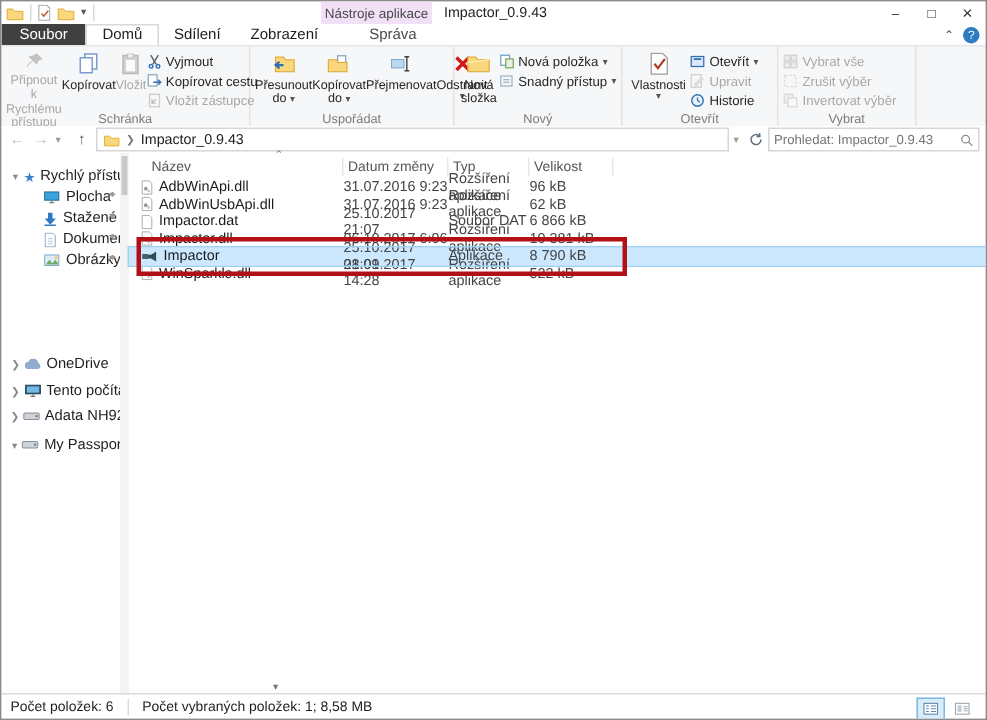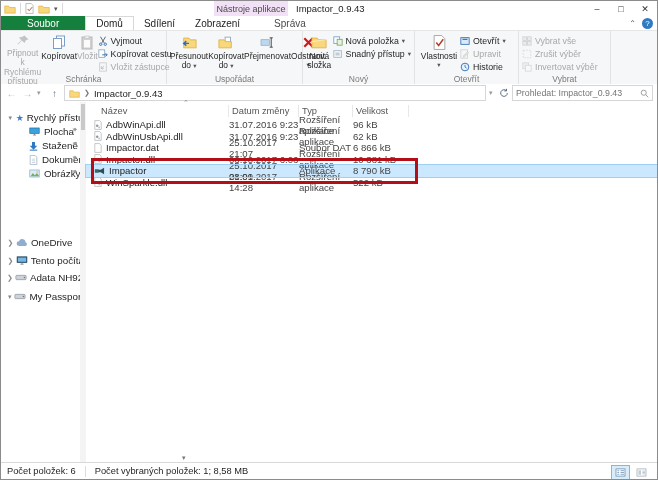--- a/index.html
+++ b/index.html
@@ -13,21 +13,21 @@
   .qat-chevron{font-size:7px;color:#555;line-height:13px;}
   .context-header{position:absolute;left:213px;top:0;width:74px;height:15px;background:#f2e0f6;color:#4a4a4a;
     font-size:9px;display:flex;align-items:center;justify-content:center;}
   .win-title{position:absolute;left:295px;top:1px;font-size:9.5px;color:#1e1e1e;line-height:13px;}
   .win-controls{position:absolute;right:0;top:0;display:flex;height:15px;}
   .win-btn{width:24px;height:15px;display:flex;align-items:center;justify-content:center;font-size:9px;color:#333;}
 
   
   .tabrow{position:absolute;left:0;top:15px;width:100%;height:14px;background:#fff;display:flex;align-items:stretch;font-size:10px;}
   .tab{padding:0 10px;display:flex;align-items:center;color:#1e1e1e;}
-  .tab-file{background:#15803d;color:#fff;padding:0 26px;}
+  .tab-file{background:#404040;color:#fff;padding:0 12px;}
   .tab-active{background:#fff;border:1px solid #d8d8d8;border-bottom:none;}
   .tab-context{margin-left:14px;color:#4a4a4a;}
   .tabrow-right{position:absolute;right:4px;top:15px;height:14px;display:flex;align-items:center;gap:6px;}
   .ribbon-collapse{font-size:8px;color:#555;}
   .help-circle{width:11px;height:11px;border-radius:50%;background:#2e7bc4;color:#fff;font-size:8px;
     display:flex;align-items:center;justify-content:center;}
 
   
   .ribbon{position:absolute;left:0;top:29px;width:100%;height:54px;background:#f6f7f8;border-top:1px solid #e6e6e6;border-bottom:1px solid #dcdcdc;display:flex;}
   .rgroup{position:relative;height:100%;border-right:1px solid #e3e3e3;display:flex;align-items:flex-start;padding:2px 3px 12px 3px;box-sizing:border-box;}

